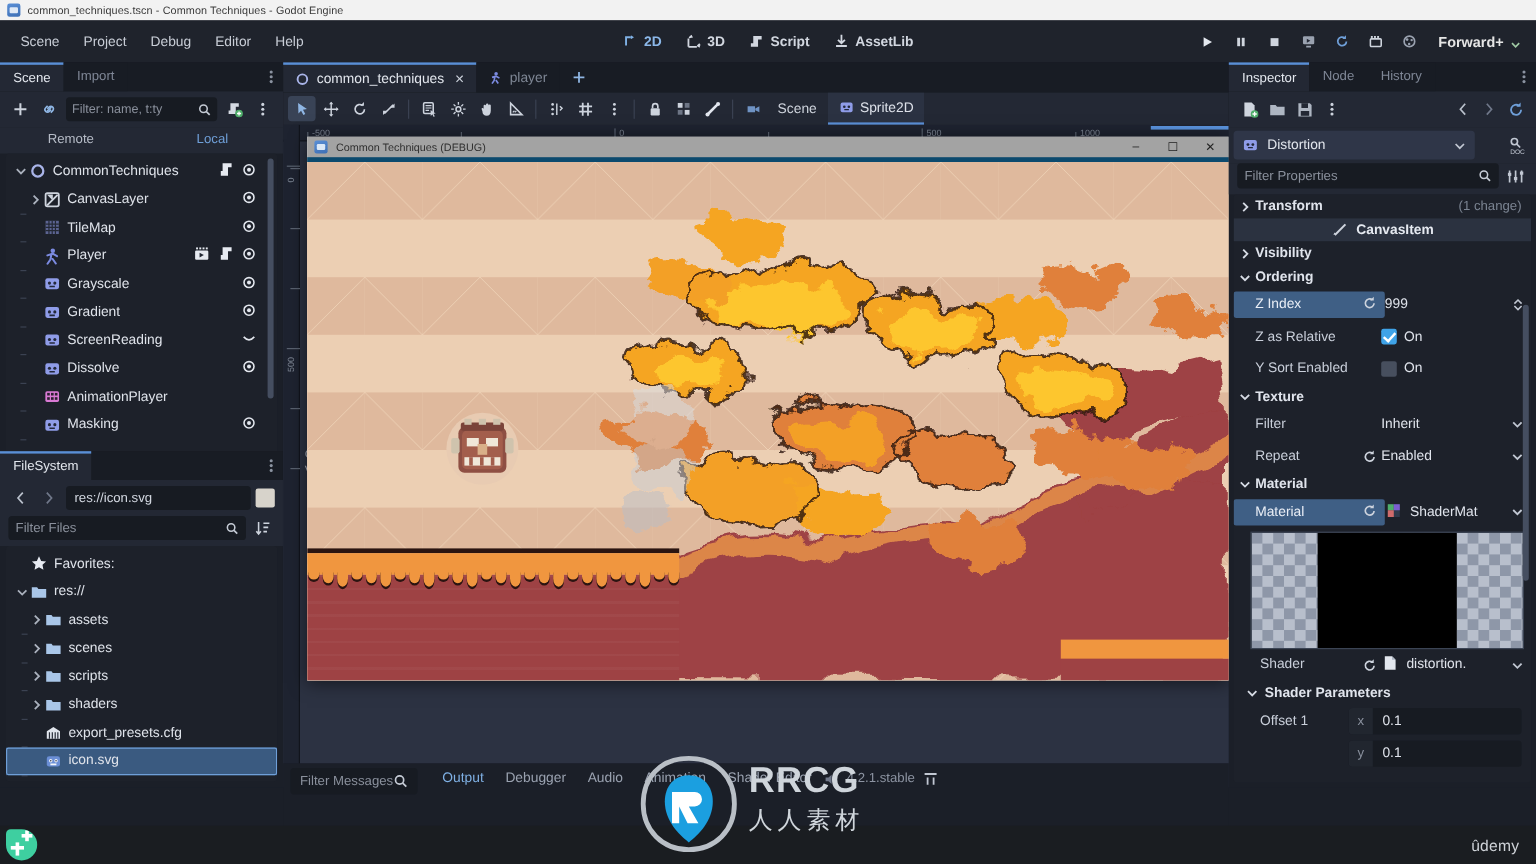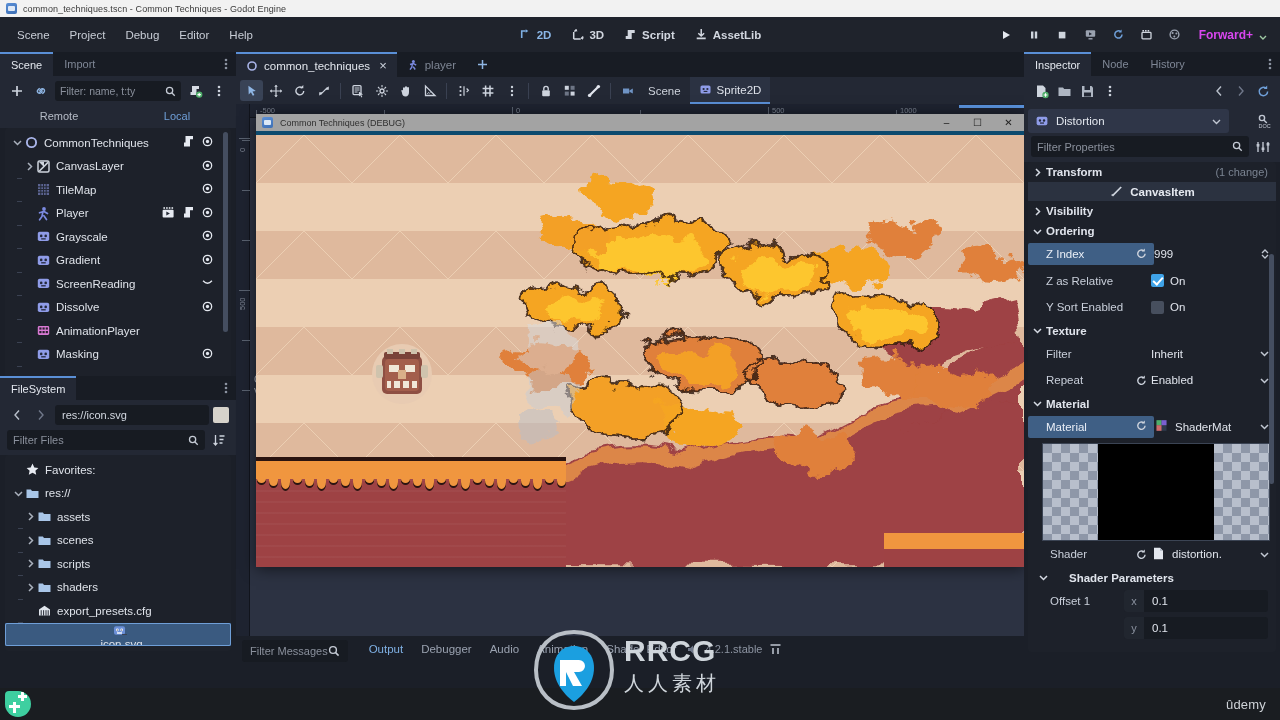--- a/index.html
+++ b/index.html
@@ -50,21 +50,21 @@
   .mode-btn svg { display: block; }
 
   .right-controls {
     position: absolute; right: 6px; display: flex; align-items: center; gap: 1px;
   }
   .play-btn {
     width: 27px; height: 24px; display: flex; align-items: center; justify-content: center;
     border-radius: 3px;
   }
   .renderer-select {
-    display: flex; align-items: flex-end; gap: 5px; font-size: 12px; color: #d946ef;
+    display: flex; align-items: flex-end; gap: 5px; font-size: 12px; color: #e5e5e5;
     font-weight: bold; padding: 3px 6px 3px 10px;
   }
 
   
   .left-dock {
     position: absolute; left: 0; top: 52px; width: 236px; height: 604px;
     display: flex; flex-direction: column; background: #1b1f28;
   }
   .dock-tabs {
     display: flex; align-items: stretch; height: 24px;
@@ -148,21 +148,21 @@
   }
   .fs-filterbox {
     flex: 1 1 auto; height: 20px; background: #171b22; border-radius: 3px;
     display: flex; align-items: center; padding: 0 6px; gap: 4px;
   }
   .fs-filterbox .ftext { font-size: 11px; color: #8a909c; flex: 1; }
   .fs-tree { flex: 1 1 auto; background: #1d212a; margin: 0 5px 5px 5px; border-radius: 3px;
     padding-top: 3px; overflow: hidden; }
   .fs-row { display: flex; align-items: center; height: 23.5px; padding-left: 7px;
     font-size: 11.5px; color: #dfe3ea; position: relative; }
-  .fs-row.selected { background: #3a5a80; flex-direction: column; }
+  .fs-row.selected { background: #3a5a80; }
   .fs-row.selected::after {
     content: ""; position: absolute; inset: 0; border: 1px solid #6f9fd8; border-radius: 2px;
     pointer-events: none;
   }
 
   
   .main-area {
     position: absolute; left: 236px; top: 52px; width: 788px; height: 604px;
     background: #1b1f28; display: flex; flex-direction: column;
   }
@@ -358,21 +358,21 @@
 
   .mat-preview {
     margin: 3px 6px 0 14px; height: 98px; border: 1px solid #3b4454; position: relative;
     overflow: hidden; background:
       repeating-conic-gradient(#b8bfcc 0% 25%, #8e97a8 0% 50%) 0 0 / 18px 18px;
   }
   .mat-preview .blk { position: absolute; left: 24.5%; top: 0; width: 51%; height: 100%;
     background: #000; }
 
   .shader-params-hdr {
-    display: flex; align-items: center; gap: 20px; height: 20px; padding-left: 10px;
+    display: flex; align-items: center; gap: 5px; height: 20px; padding-left: 10px;
     font-size: 11.5px; font-weight: bold; color: #e0e4ec;
   }
   .vec-row { display: flex; align-items: center; height: 27px; font-size: 11.5px; }
   .vec-label { width: 96px; padding-left: 22px; color: #c9cfda; }
   .vec-field { flex: 1 1 auto; display: flex; align-items: center; background: #171b22;
     height: 22px; border-radius: 3px; margin-right: 8px; }
   .vec-axis { width: 20px; text-align: center; color: #8a919e; font-size: 11px;
     background: #21262f; height: 22px; line-height: 22px; border-radius: 3px 0 0 3px; }
   .vec-num { padding-left: 8px; color: #e0e4ec; }
 

